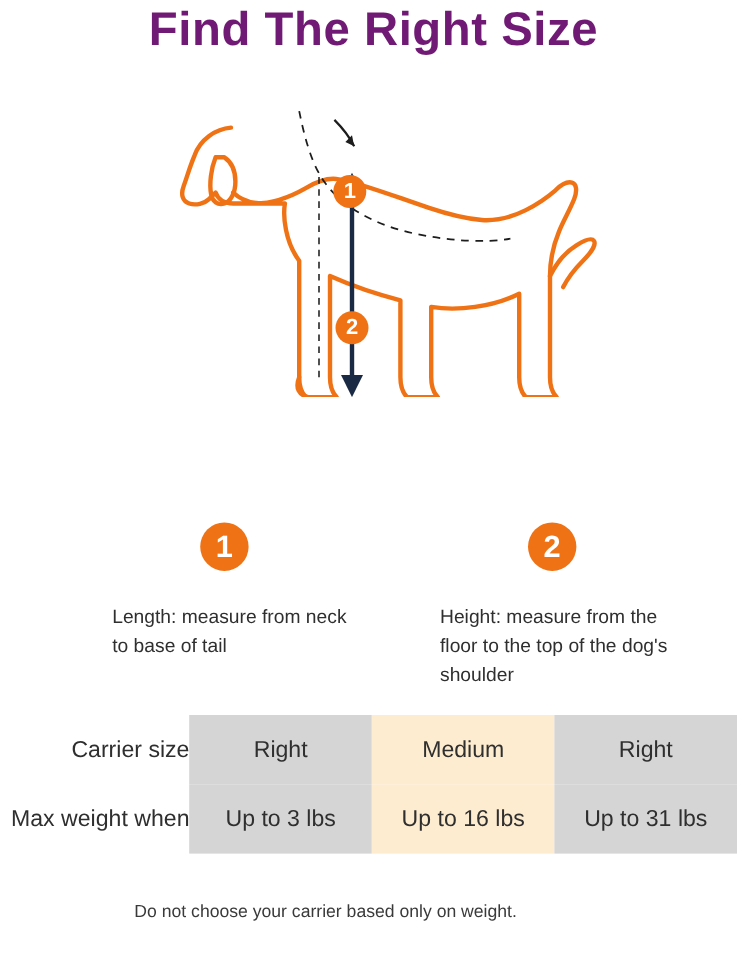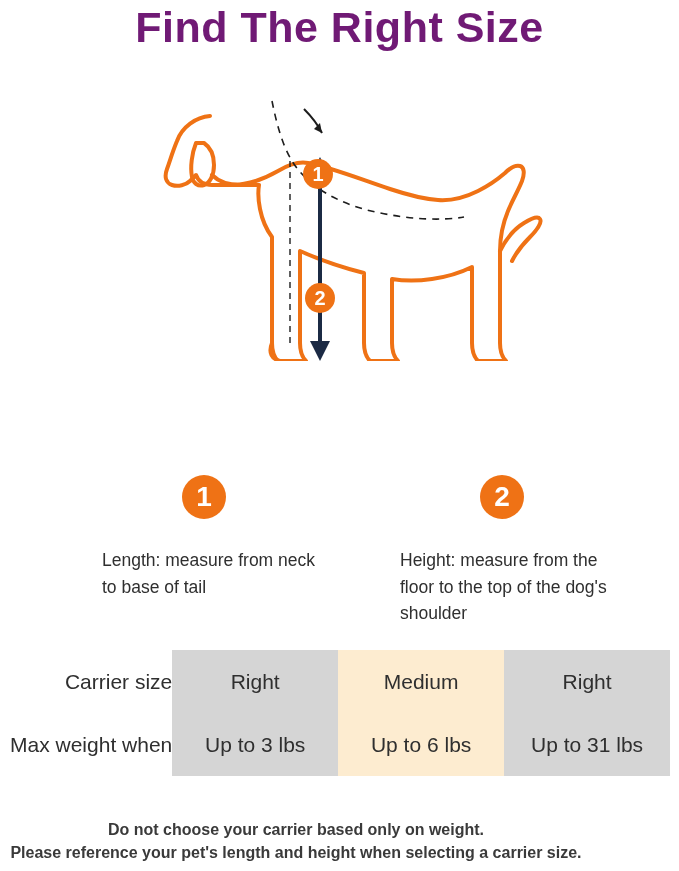--- a/index.html
+++ b/index.html
@@ -105,21 +105,20 @@
 
   .footnote {
     position: absolute;
     left: 0;
     top: 818px;
     width: 592px;
     text-align: center;
     font-size: 16px;
     line-height: 1.45;
     color: #3a3a3a;
-    font-weight: bold;
   }
   .footnote div { white-space: nowrap; }
 </style>
 </head>
 <body>
 
 <div class="title">Find The Right Size</div>
 
 <div class="diagram">
 
@@ -207,23 +206,22 @@
     <tbody>
         <tr>
       <td class="rowlabel">Carrier size</td>
       <td class="cell c-small">Right</td>
       <td class="cell c-medium">Medium</td>
       <td class="cell c-large">Right</td>
     </tr>
     <tr>
       <td class="rowlabel">Max weight when</td>
       <td class="cell c-small">Up to 3 lbs</td>
-      <td class="cell c-medium">Up to 6 lbs</td>
+      <td class="cell c-medium">Up to 16 lbs</td>
       <td class="cell c-large">Up to 31 lbs</td>
     </tr>
   </tbody>
     </table>
 </div>
 
 <div class="footnote">
   <div>Do not choose your carrier based only on weight.</div>
-  <div>Please reference your pet's length and height when selecting a carrier size.</div>
 </div>
 
 </body></html>

